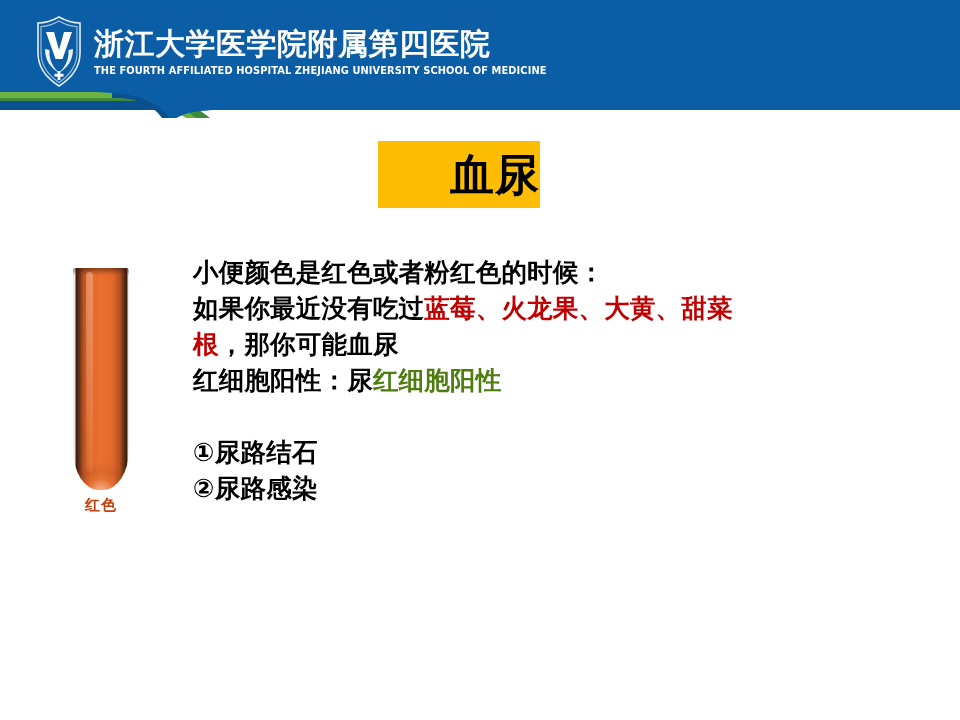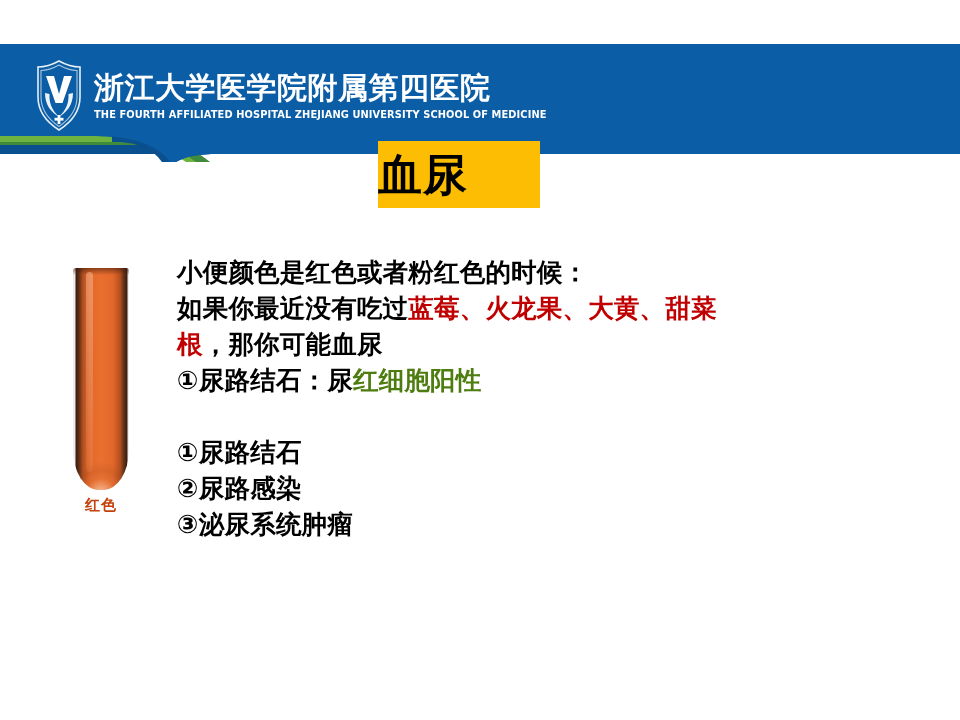--- a/index.html
+++ b/index.html
@@ -14,21 +14,20 @@
     overflow: hidden;
     font-family: "DejaVu Sans", "Liberation Sans", sans-serif;
   }
 
   
   #header-banner {
     position: absolute;
     left: 0; top: 0;
     width: 848px;
     height: 118px;
-    margin-top: 44px;
   }
   #header-svg {
     position: absolute;
     left: 0; top: 0;
     width: 960px;
     height: 118px;
     display: block;
   }
   #logo-block {
     position: absolute;
@@ -72,21 +71,21 @@
 
   
   #slide-title-box {
     position: absolute;
     left: 378px; top: 141px;
     width: 162px;
     height: 67px;
     background: #FCBD02;
     display: flex;
     align-items: center;
-    justify-content: flex-start;
+    justify-content: flex-end;
   }
   #slide-title-text {
     color: #000000;
     font-size: 44px;
     font-weight: bold;
     line-height: 1;
     letter-spacing: 1px;
   }
 
   
@@ -144,21 +143,21 @@
     color: #c2410c;
     font-size: 15px;
     font-weight: bold;
     margin-top: 6px;
     letter-spacing: 1px;
   }
 
   
   #content-text {
     position: absolute;
-    left: 177px; top: 254px;
+    left: 193px; top: 254px;
     width: 700px;
   }
   .para-line {
     font-size: 25.5px;
     font-weight: bold;
     line-height: 36px;
     color: #000000;
     white-space: nowrap;
     letter-spacing: 0.2px;
   }
@@ -220,18 +219,17 @@
     <div id="tube-highlight"></div>
     <div id="tube-bottom-shade"></div>
   </div>
   <div id="tube-caption">红色</div>
 </div>
 
 <div id="content-text">
     <div class="para-line"><span>小便颜色是红色或者粉红色的时候：</span></div>
     <div class="para-line"><span>如果你最近没有吃过</span><span class="hl-red" style="color: rgb(192, 0, 0);">蓝莓、火龙果、大黄、甜菜</span></div>
     <div class="para-line"><span class="hl-red" style="color: rgb(192, 0, 0);">根</span><span>，那你可能血尿</span></div>
-    <div class="para-line"><span>①尿路结石：尿</span><span class="hl-red" style="color: #4d7c0f;">红细胞阳性</span></div>
+    <div class="para-line"><span>红细胞阳性：尿</span><span class="hl-red" style="color: #4d7c0f;">红细胞阳性</span></div>
     <div class="spacer-line"></div>
     <div class="para-line"><span>①尿路结石</span></div>
     <div class="para-line"><span>②尿路感染</span></div>
-    <div class="para-line"><span>③泌尿系统肿瘤</span></div>
   </div>
 
 </body></html>

